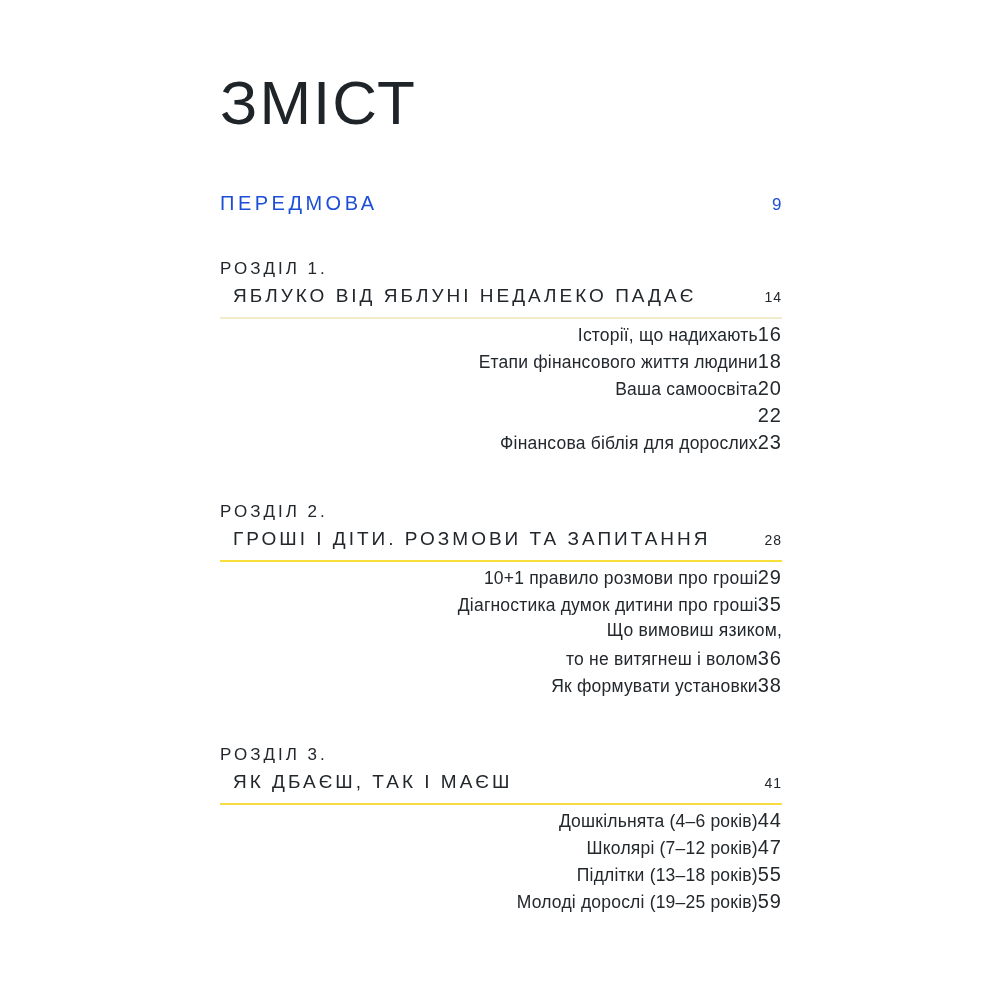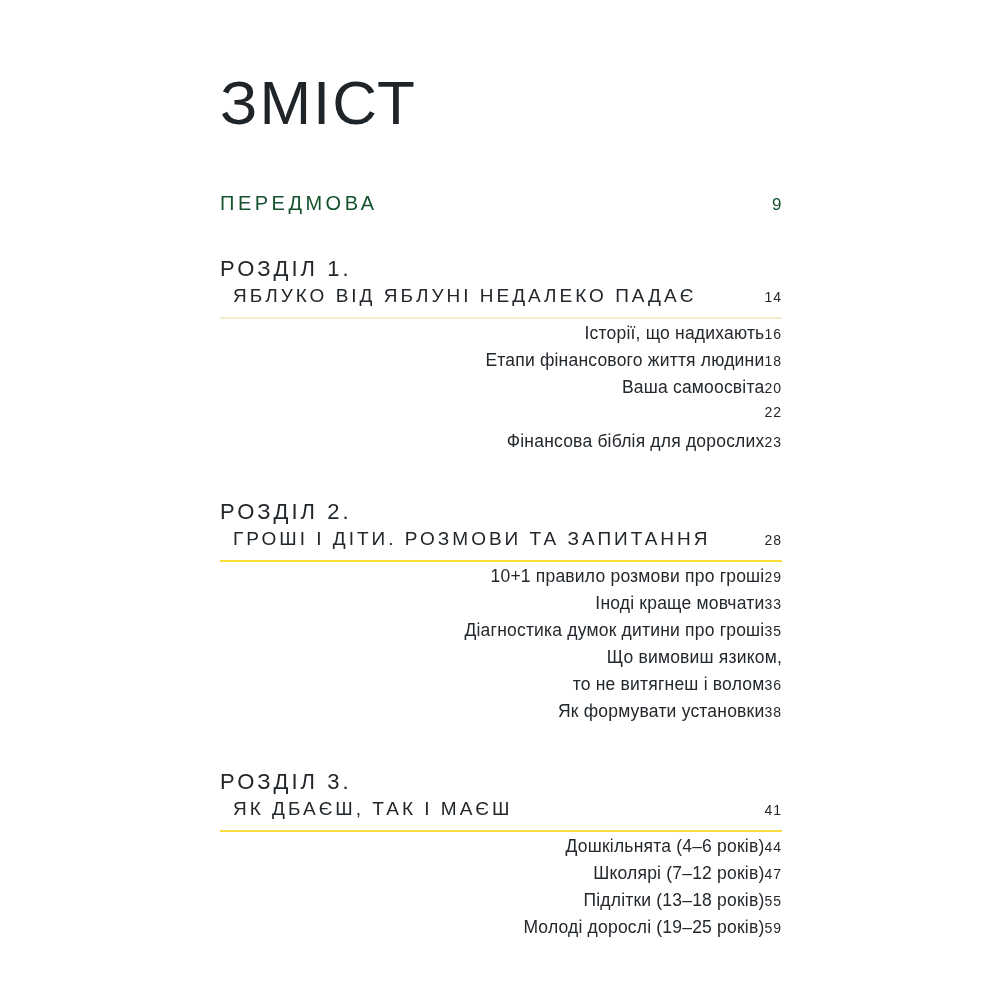--- a/index.html
+++ b/index.html
@@ -32,27 +32,27 @@
     color: #1f2428;
   }
   .preface-row {
     margin-top: 56px;
     display: flex;
     justify-content: space-between;
     align-items: baseline;
     font-size: 20px;
     font-weight: 500;
     letter-spacing: 3.5px;
-    color: #14532d;
+    color: #1d4ed8;
     gap: 29px;
   }
   .preface-row .page-num { letter-spacing: 0.5px; font-size: 17px; }
   .section { margin-top: 40px; }
   .section-number {
-    font-size: 22px;
+    font-size: 17px;
     line-height: 27px;
     font-weight: 500;
     letter-spacing: 3px;
     color: #22272c;
   }
   .section-title-row {
     display: flex;
     justify-content: space-between;
     align-items: baseline;
     margin-top: 1px;
@@ -74,21 +74,21 @@
   .row {
     display: flex;
     justify-content: flex-end;
     align-items: baseline;
     height: 27px;
     font-size: 17.5px;
     font-weight: 500;
     letter-spacing: 0.2px;
     color: #23282d;
   }
-  .row .page-num { font-size: 14px; letter-spacing: 1px; }
+  .row .page-num { font-size: 20px; letter-spacing: 1px; }
 </style>
 </head>
 <body>
 
 <div class="page">
   <div class="toc">
 
     <h1 class="toc-title">ЗМІСТ</h1>
 
     <div class="preface-row">
@@ -132,24 +132,20 @@
         <span>ГРОШІ І ДІТИ. РОЗМОВИ ТА ЗАПИТАННЯ</span>
         <span class="page-num">28</span>
       </div>
       <div class="rule" style="background-color: rgb(248, 223, 56);"></div>
       <div class="items">
         <div class="row">
           <span>10+1 правило розмови про гроші</span>
           <span class="page-num">29</span>
         </div>
         <div class="row">
-          <span>Іноді краще мовчати</span>
-          <span class="page-num">33</span>
-        </div>
-        <div class="row">
           <span>Діагностика думок дитини про гроші</span>
           <span class="page-num">35</span>
         </div>
         <div class="row">
           <span>Що вимовиш язиком,</span>
           <span class="page-num"></span>
         </div>
         <div class="row">
           <span>то не витягнеш і волом</span>
           <span class="page-num">36</span>

